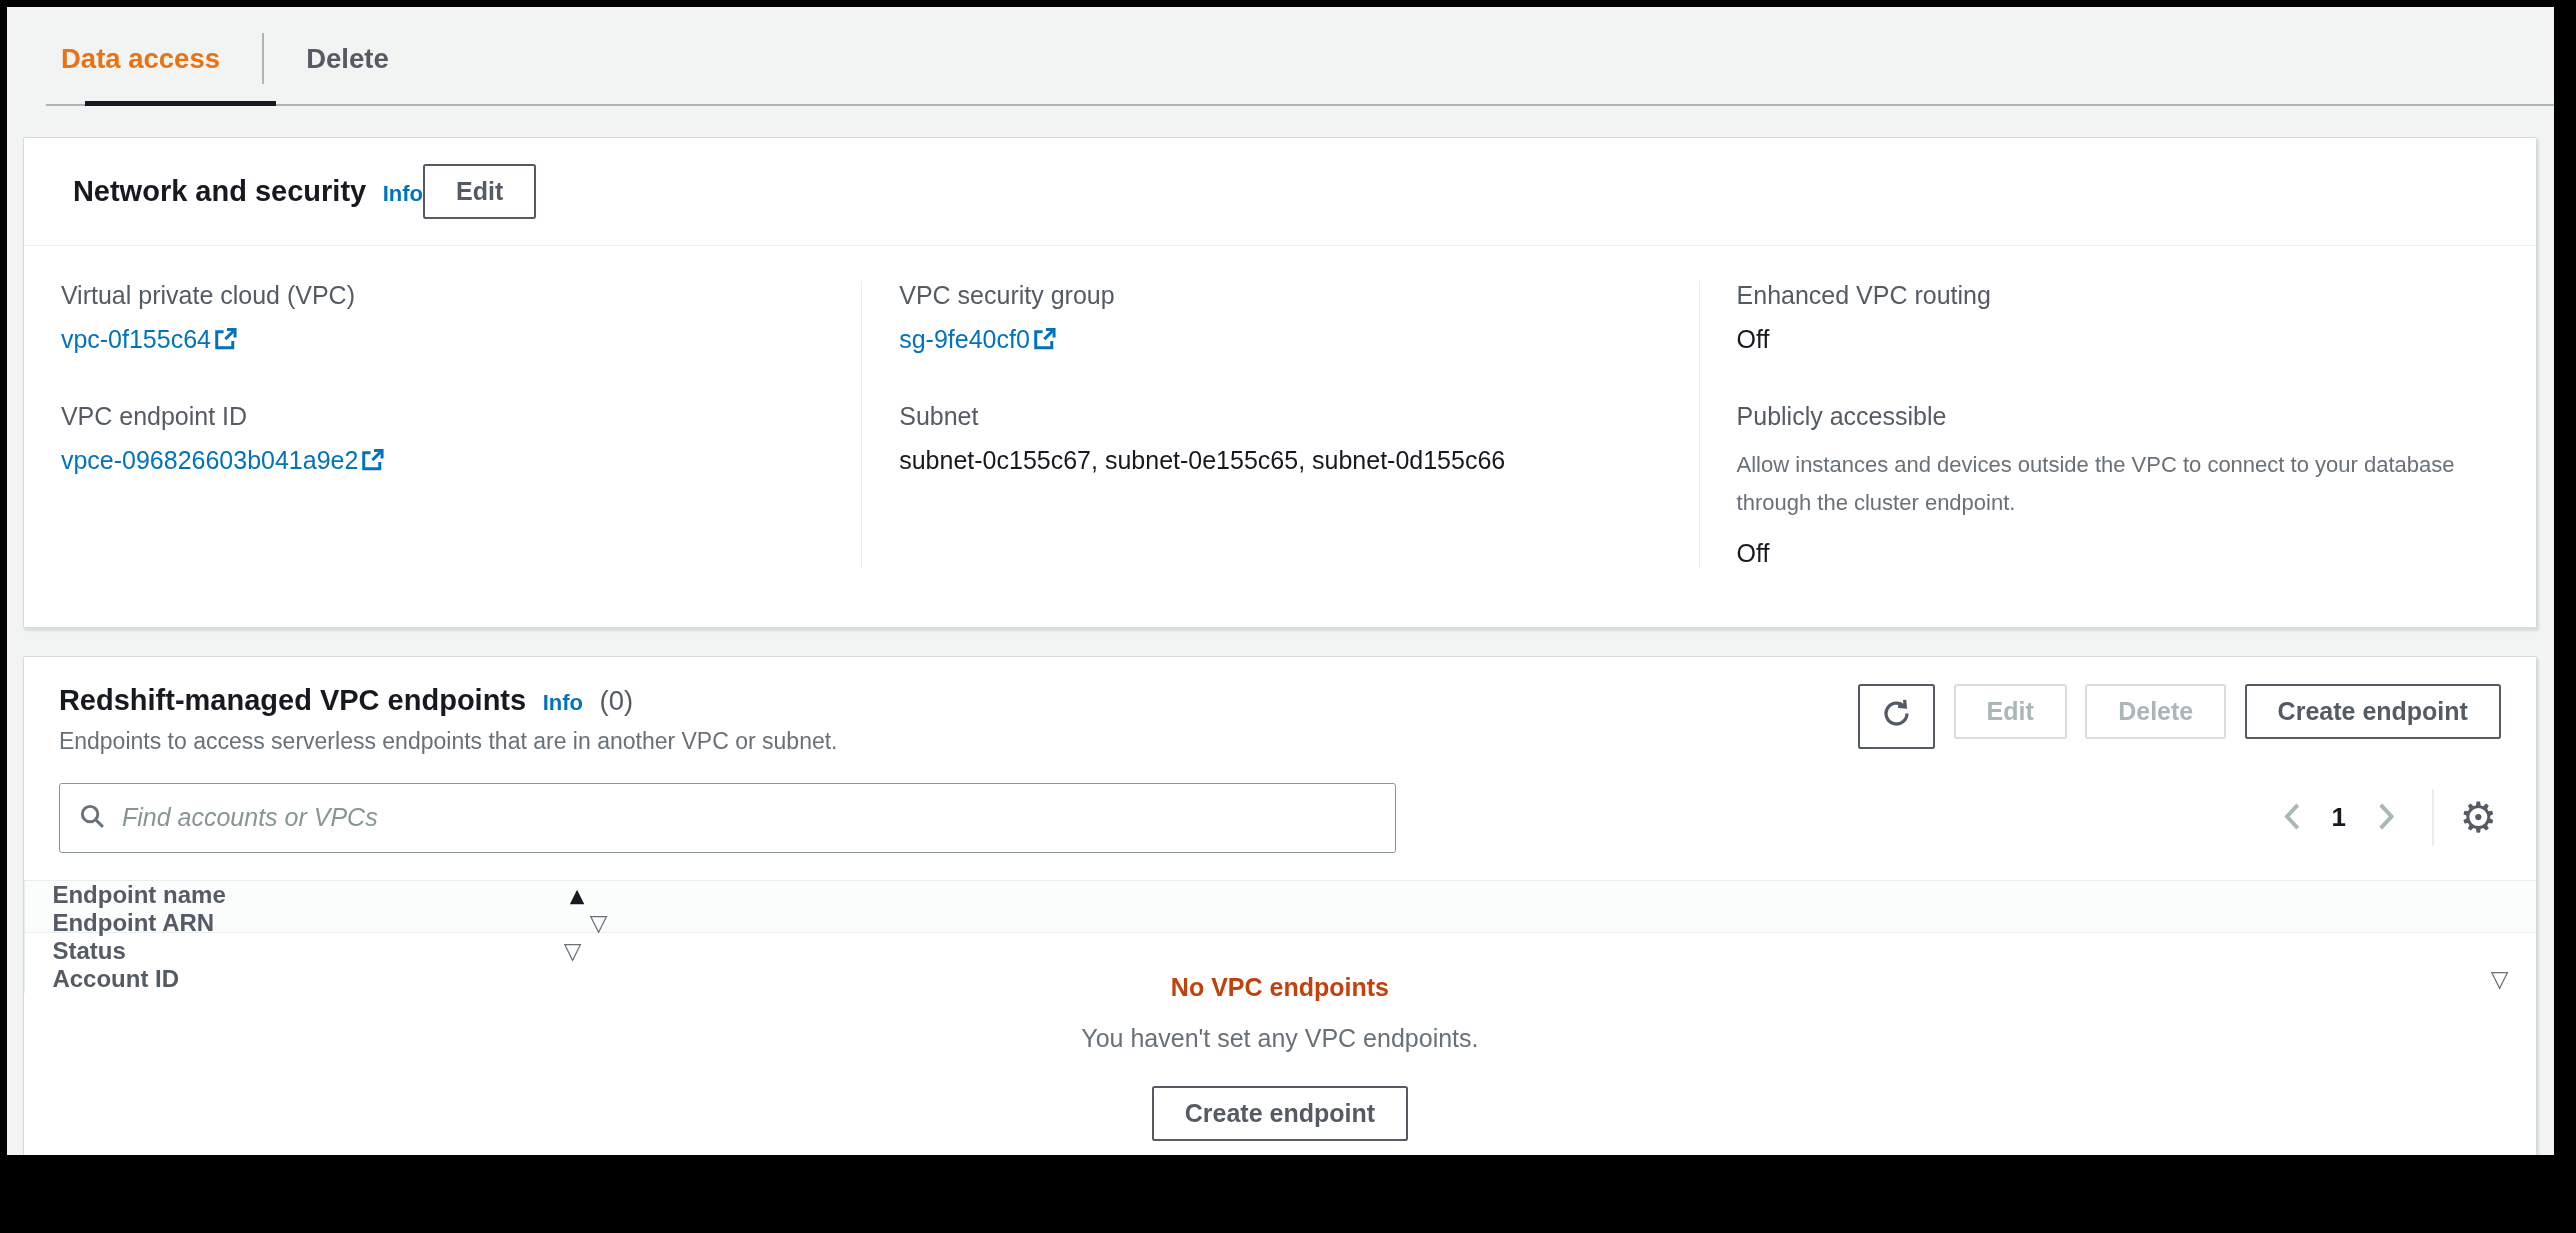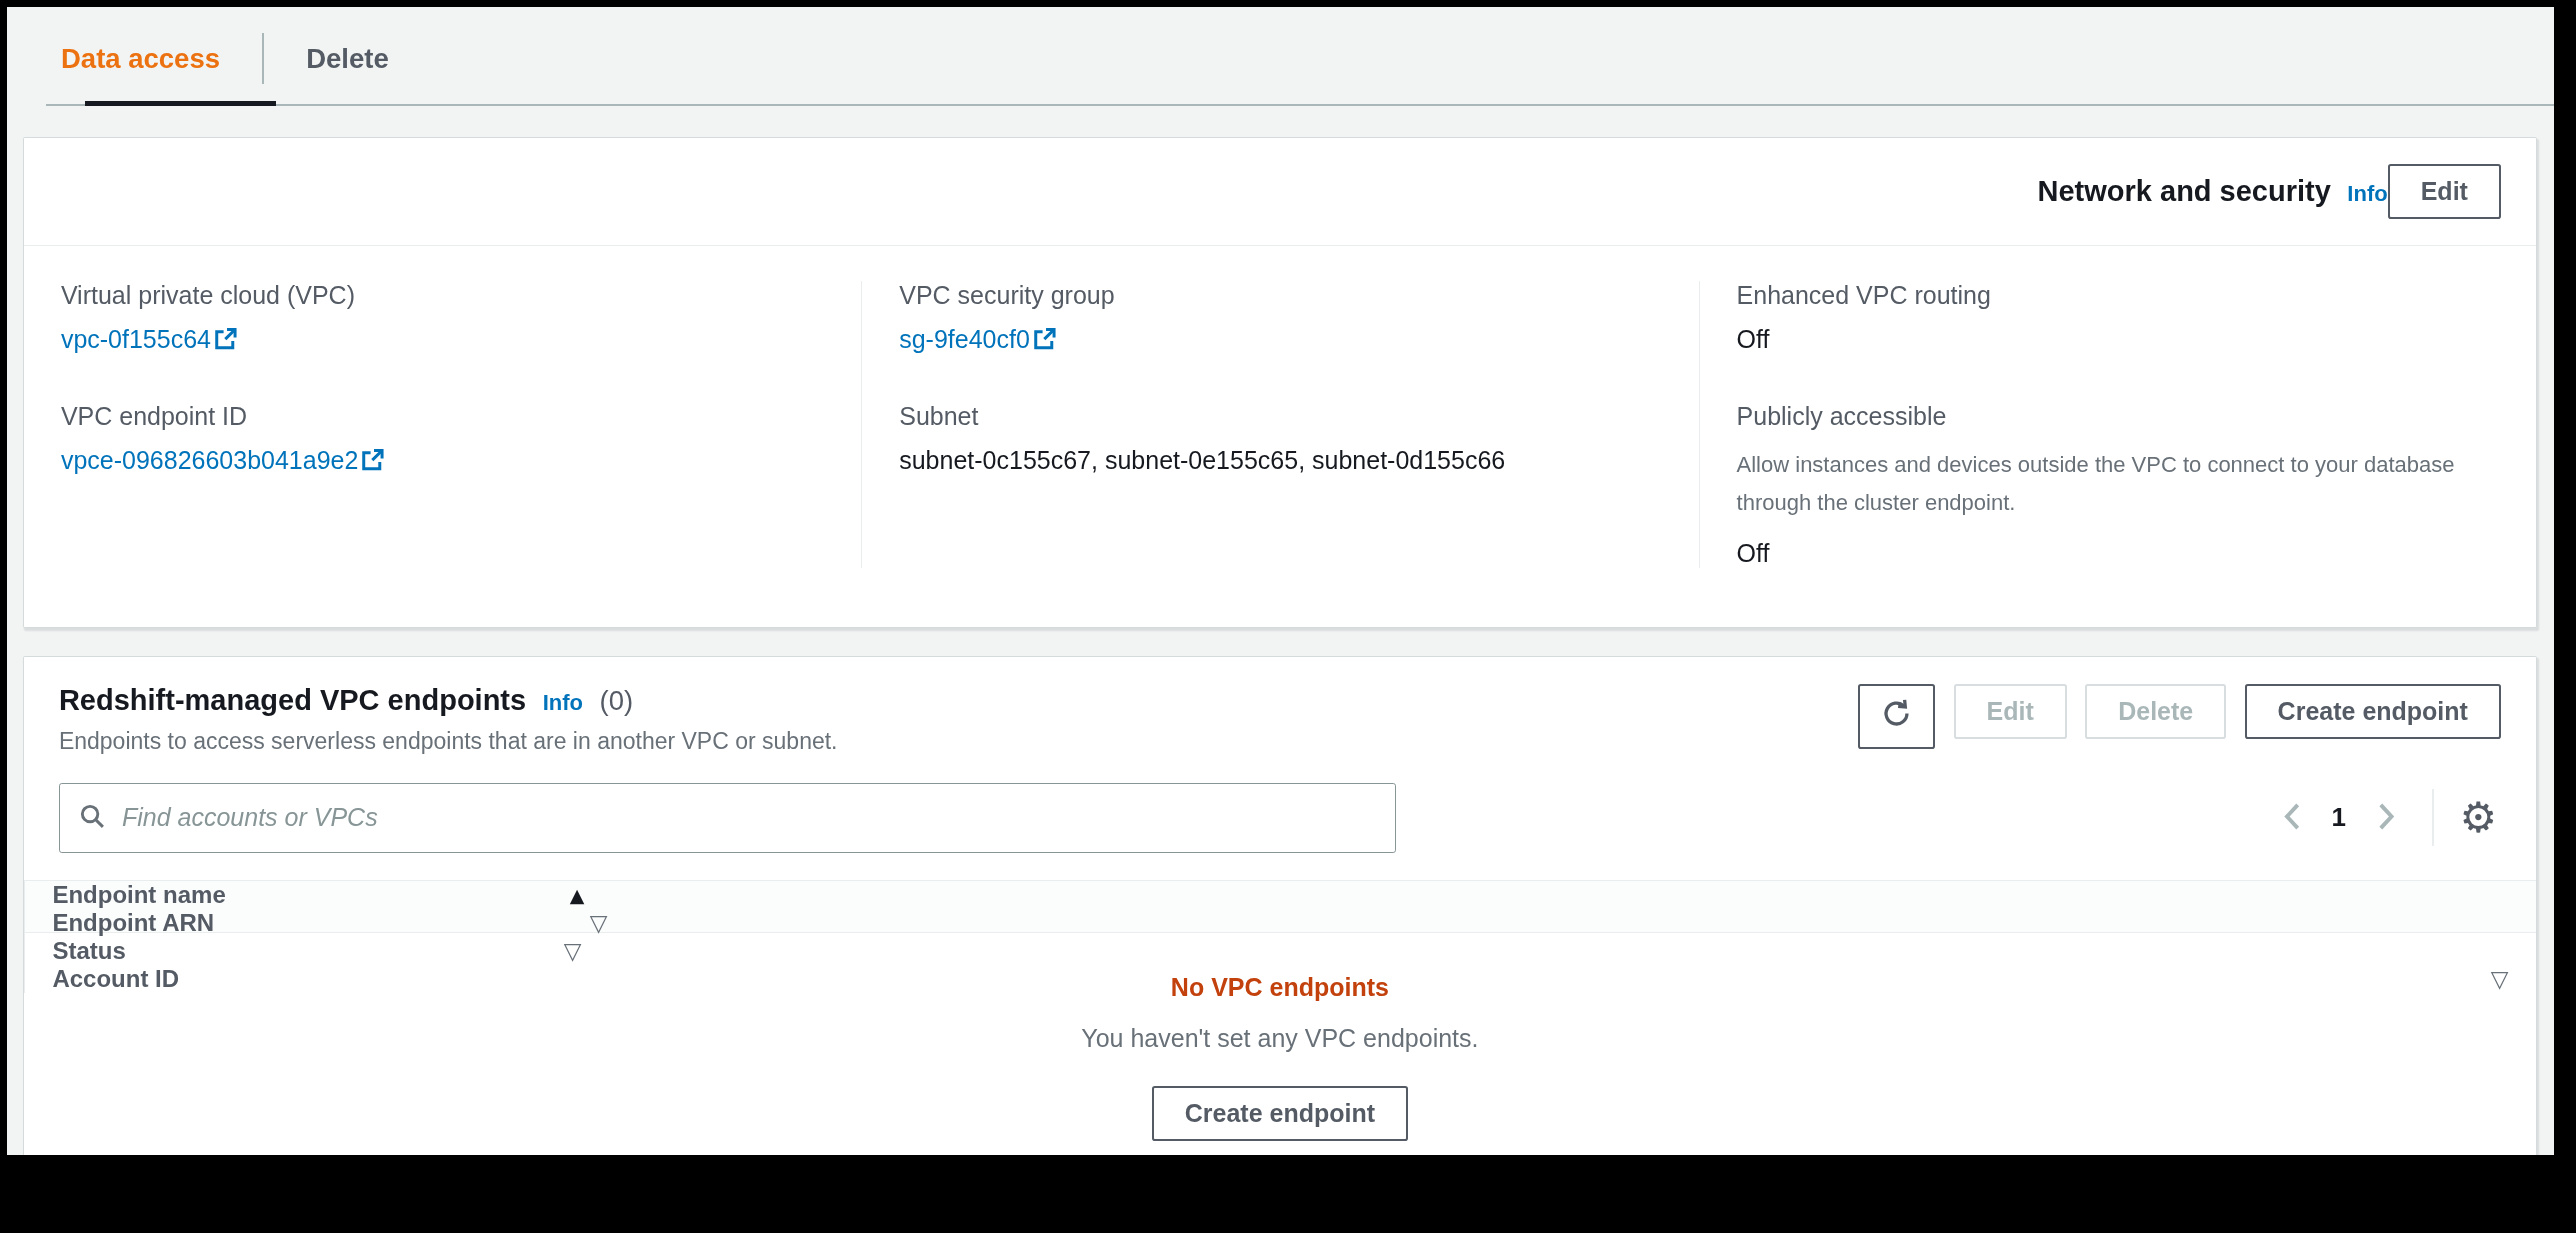--- a/index.html
+++ b/index.html
@@ -33,22 +33,22 @@
     background:#fff;
     border:1.8px solid #d5dbdb;
     border-radius:1.8px;
     box-shadow:1.8px 2.8px 1.8px rgba(0,28,36,.10);
     margin:0 17.4px 0 15.6px;
   }
   .card-1 { margin-top:31px; }
   .card-2 { margin-top:27.5px; }
 
   .card-header {
-    display:flex; align-items:center; justify-content:flex-end;
-    padding:26px 35px;
+    display:flex; align-items:center; justify-content:flex-start;
+    padding:26px 49px;
     border-bottom:1.8px solid #eaeded;
   }
   .title-row { display:flex; align-items:baseline; gap:16.5px; }
   .section-title { font-size:29px; font-weight:700; color:#16191f; }
   .info-link { font-size:22px; font-weight:600; color:#0073bb; cursor:pointer; }
   .count { font-size:27.5px; color:#545b64; }
 
   
   .btn {
     display:inline-flex; align-items:center; justify-content:center;

